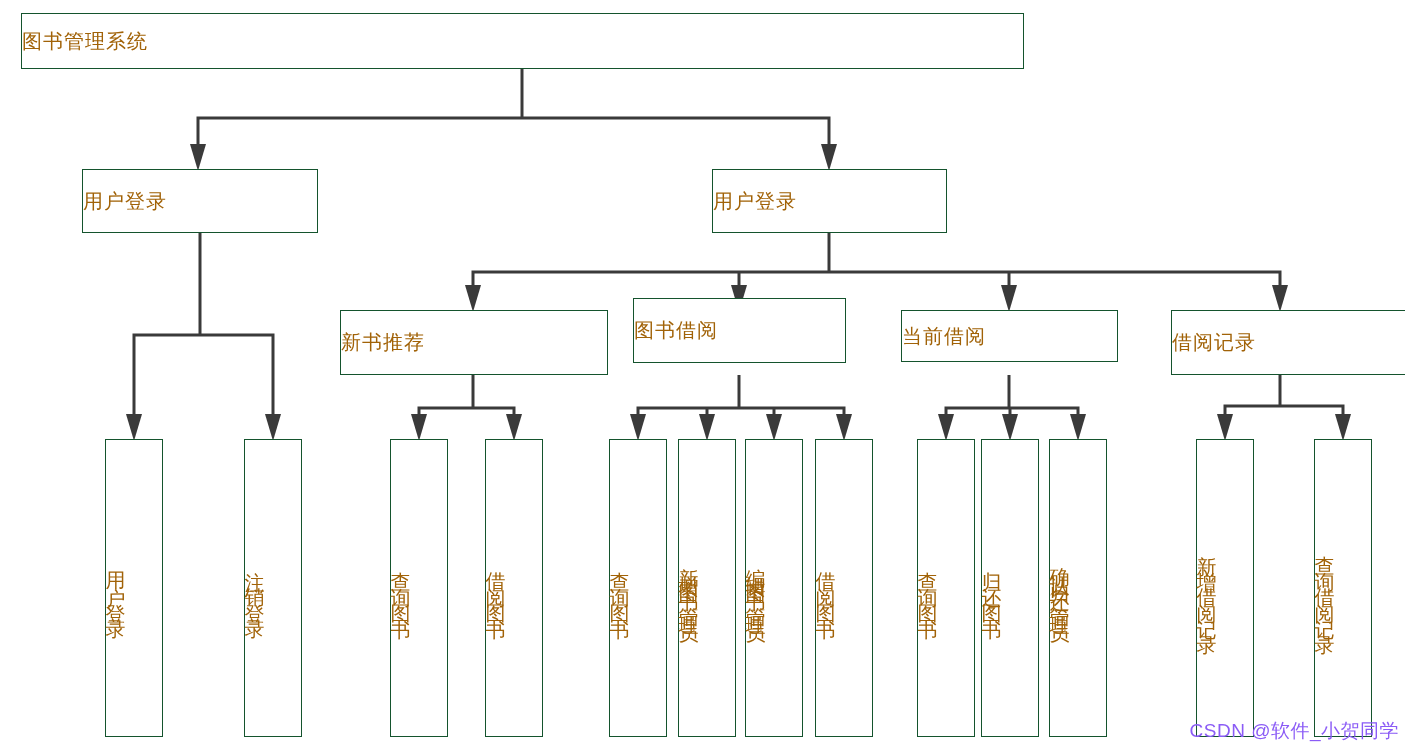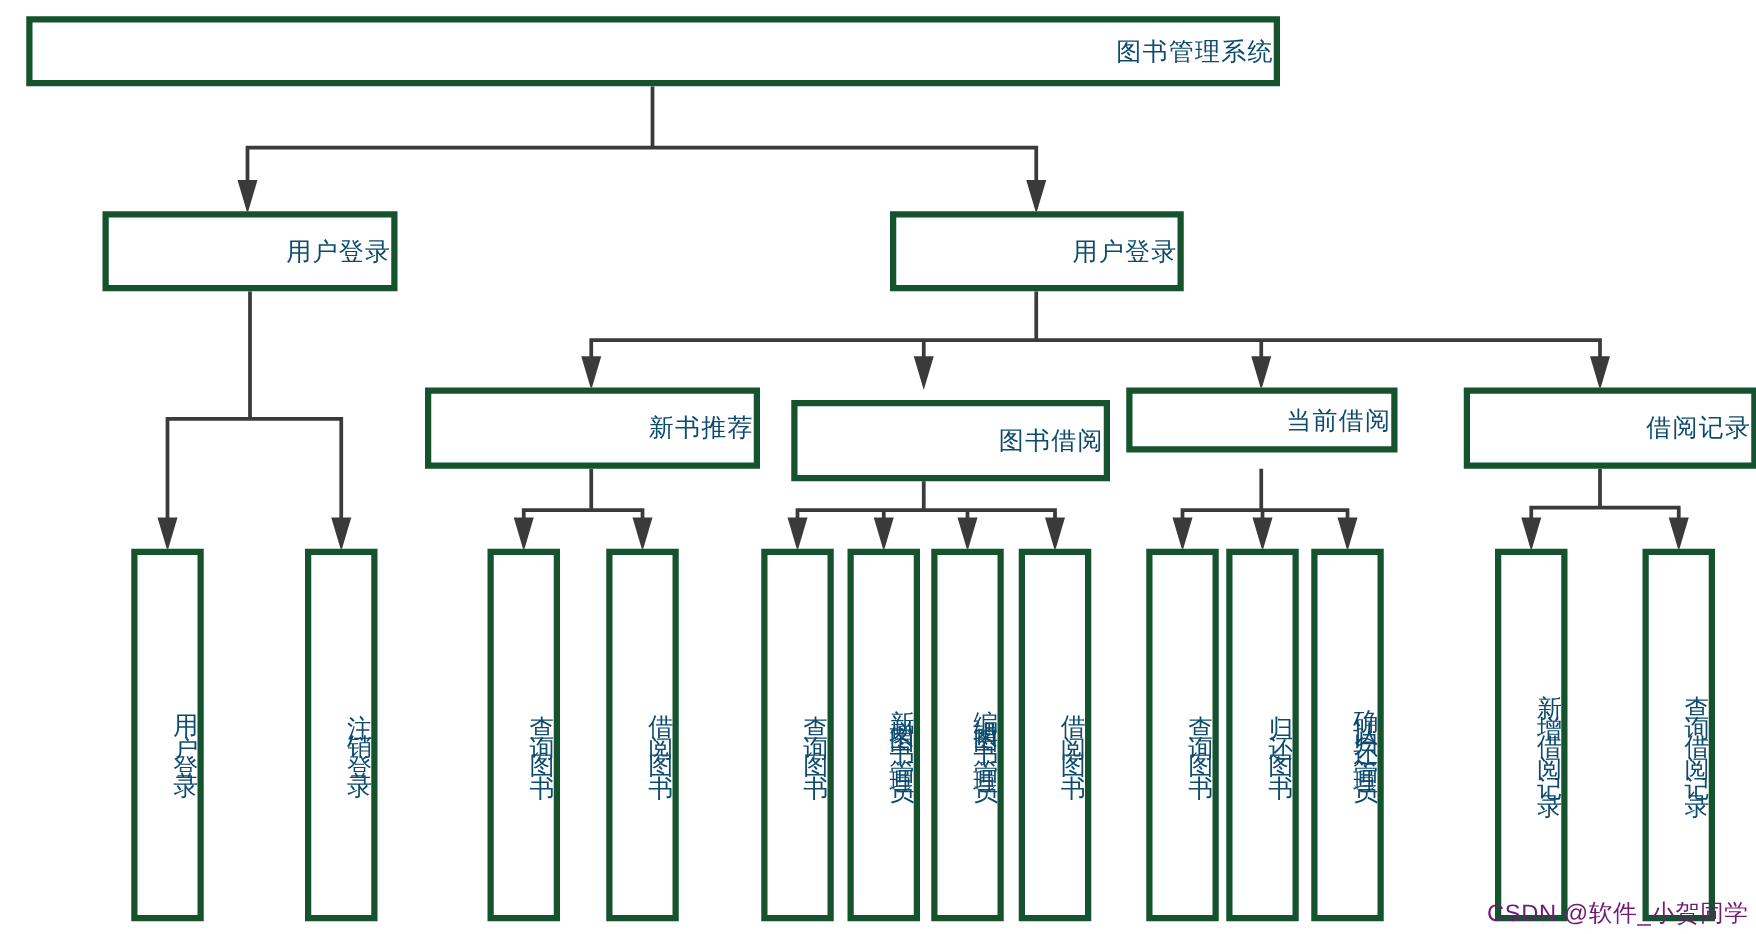--- a/index.html
+++ b/index.html
@@ -6,26 +6,26 @@
   #stage{
     position:relative;
     width:1405px;height:747px;
     background:#ffffff;
     font-family:"Liberation Sans","DejaVu Sans",sans-serif;
     overflow:hidden;
   }
   .node{
     position:absolute;
     box-sizing:border-box;
-    border:5px solid #14532d;
+    border:1px solid #14532d;
     background:#ffffff;
     display:flex;
     align-items:center;
-    justify-content:flex-end;
-    color:#0c4a6e;
+    justify-content:flex-start;
+    color:#a16207;
     font-size:20px;
     letter-spacing:1px;
     z-index:2;
   }
   .leaf span{
     writing-mode:vertical-rl;
     text-orientation:mixed;
     letter-spacing:16px;
     line-height:1;
     white-space:nowrap;
@@ -33,21 +33,21 @@
   .leaf.tight span{letter-spacing:8px;}
   #connectors{
     position:absolute;
     left:0;top:0;
     z-index:1;
   }
   #watermark{
     position:absolute;
     right:6px;
     bottom:3px;
-    color:#701a75;
+    color:#8b5cf6;
     font-size:19px;
     letter-spacing:0.5px;
     z-index:3;
   }
 </style>
 </head>
 <body>
 
 <div id="stage">
 
@@ -113,21 +113,21 @@
   <div class="node" style="left:82px;top:169px;width:236px;height:64px;">
     <span>用户登录</span>
   </div>
   <div class="node" style="left:712px;top:169px;width:235px;height:64px;">
     <span>用户登录</span>
   </div>
 
   <div class="node" style="left:340px;top:310px;width:268px;height:65px;">
     <span>新书推荐</span>
   </div>
-  <div class="node" style="left:633px;top:320px;width:255px;height:65px;padding-left:23px;">
+  <div class="node" style="left:633px;top:298px;width:213px;height:65px;">
     <span>图书借阅</span>
   </div>
   <div class="node" style="left:901px;top:310px;width:217px;height:52px;">
     <span>当前借阅</span>
   </div>
   <div class="node" style="left:1171px;top:310px;width:235px;height:65px;">
     <span>借阅记录</span>
   </div>
 
   <div class="node leaf" style="left:105px;top:439px;width:58px;height:298px;">

